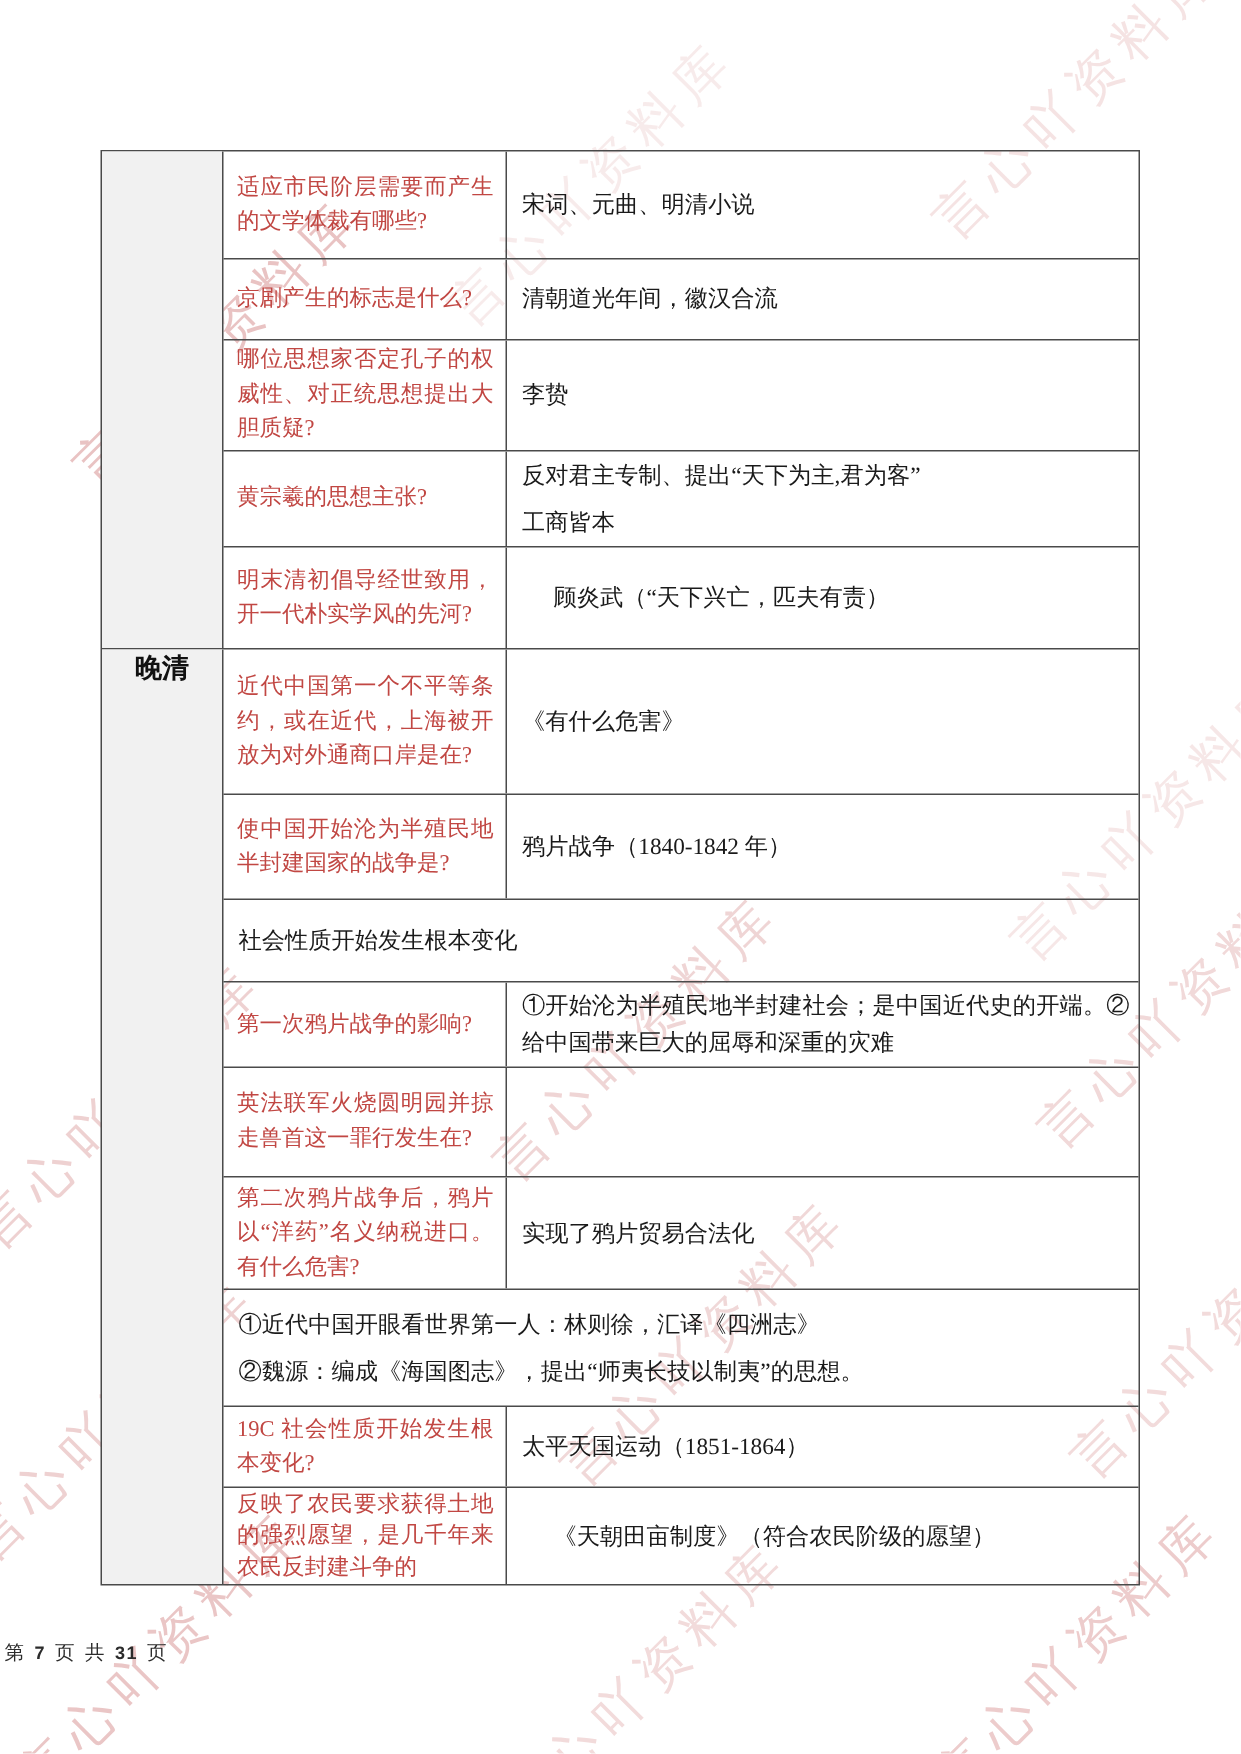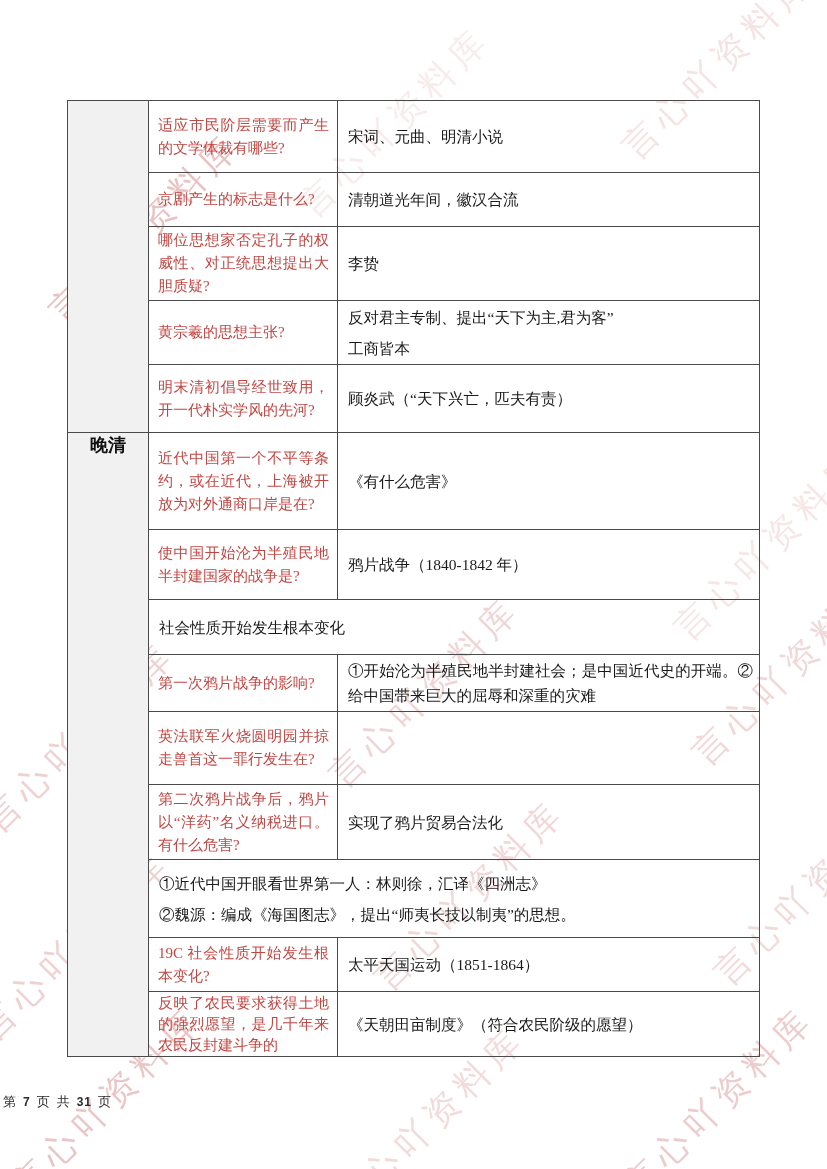--- a/index.html
+++ b/index.html
@@ -37,21 +37,21 @@
   }
   .section{display:flex;}
   .section-1{border-bottom:1px solid #4a4a4a;font-family:Liberation Serif, serif;}
   .era-cell{
     width:81px;flex:0 0 81px;background:#f1f1f1;border-right:1px solid #4a4a4a;
     display:flex;justify-content:center;box-sizing:border-box;
   }
   .era-label{font-weight:bold;font-size:18px;color:#111;}
   .rows{flex:1 1 auto;min-width:0;}
   .qa-row{display:flex;box-sizing:border-box;border-bottom:1px solid #4a4a4a;overflow:hidden;}
-  .rows .qa-row:last-child{border-bottom:none;}
+  .rows .qa-row:last-child{border-bottom:none;gap:21px;}
   .q-cell{
     width:189px;flex:0 0 189px;box-sizing:border-box;border-right:1px solid #4a4a4a;
     color:#c14743;font-size:15px;line-height:23px;padding:2px 8px 2px 9px;
     display:flex;flex-direction:column;justify-content:center;overflow:hidden;
     text-align:justify;
   }
   .a-cell{
     flex:1 1 auto;min-width:0;box-sizing:border-box;
     font-size:15.5px;line-height:25px;padding:2px 6px 2px 10px;
     display:flex;flex-direction:column;justify-content:center;overflow:hidden;

